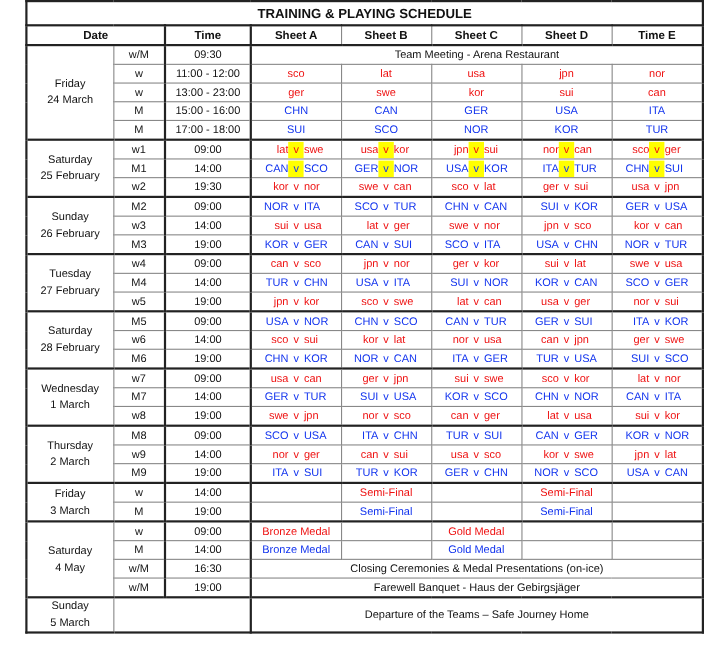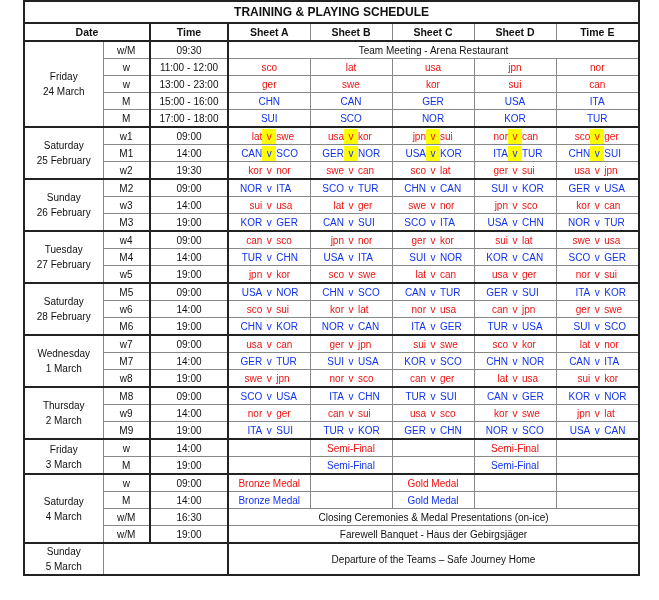--- a/index.html
+++ b/index.html
@@ -674,21 +674,21 @@
         <td class="tcol">19:00</td>
         <td class="blue"></td>
         <td class="blue">Semi-Final</td>
         <td class="blue"></td>
         <td class="blue">Semi-Final</td>
         <td class="blue thick-right"></td>
       </tr>
       <tr class="day-top">
         <td rowspan="4" class="date-cell">
           <div>Saturday</div>
-          <div>4 March</div>
+          <div>4 May</div>
         </td>
         <td class="wcol">w</td>
         <td class="tcol">09:00</td>
         <td class="red">Bronze Medal</td>
         <td class="red"></td>
         <td class="red">Gold Medal</td>
         <td class="red"></td>
         <td class="red thick-right"></td>
       </tr>
       <tr>

